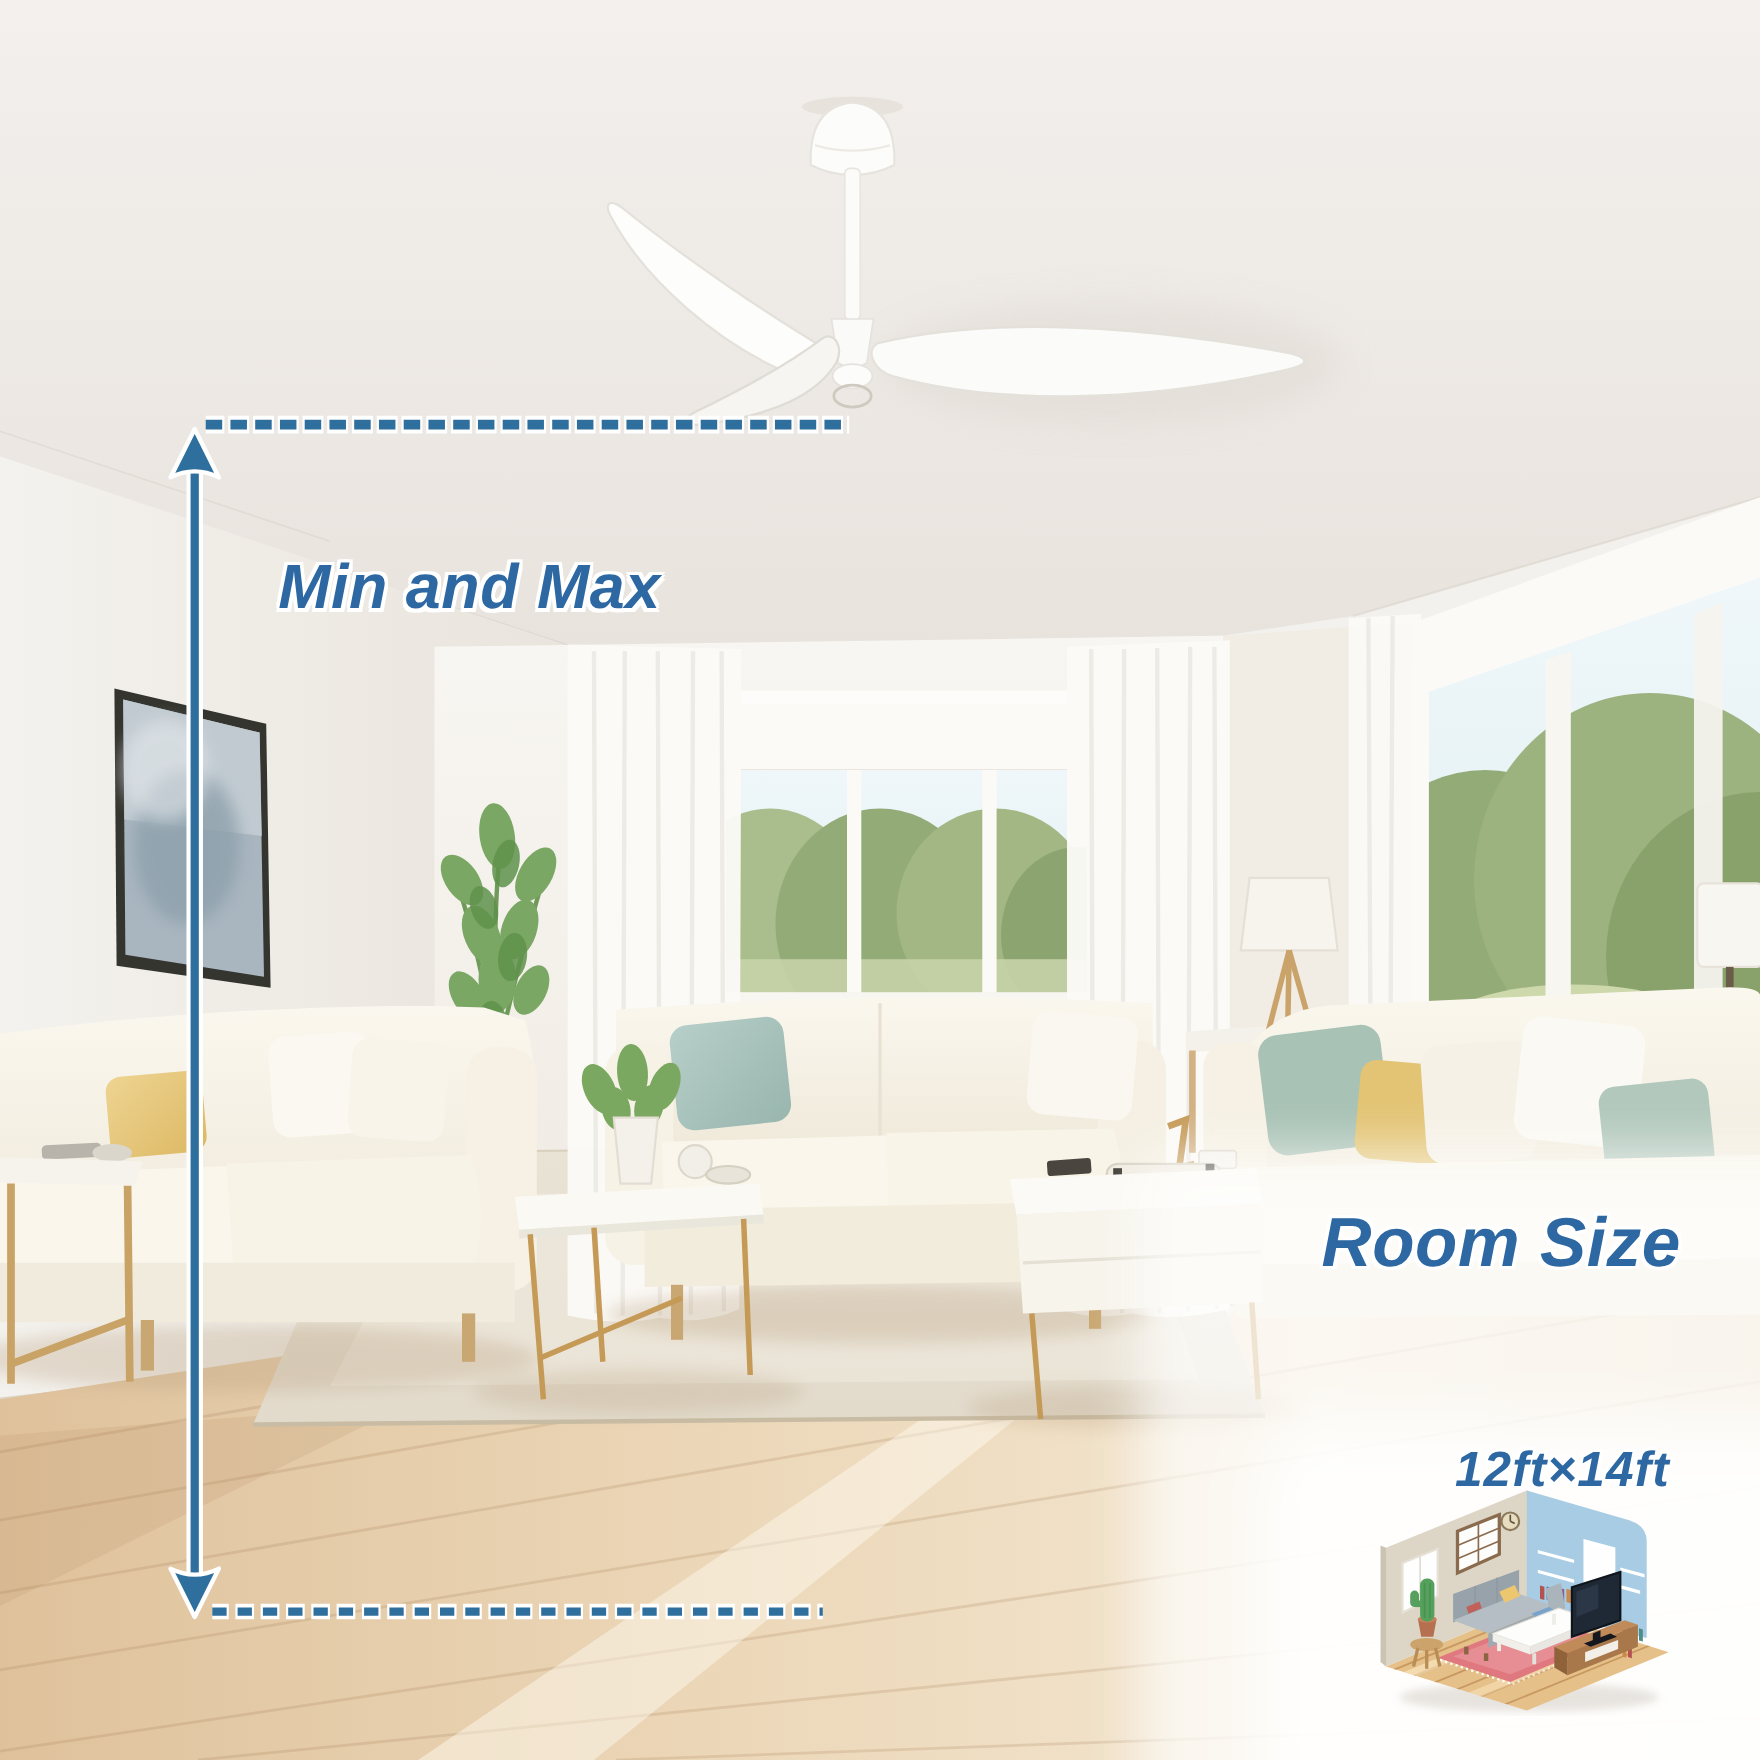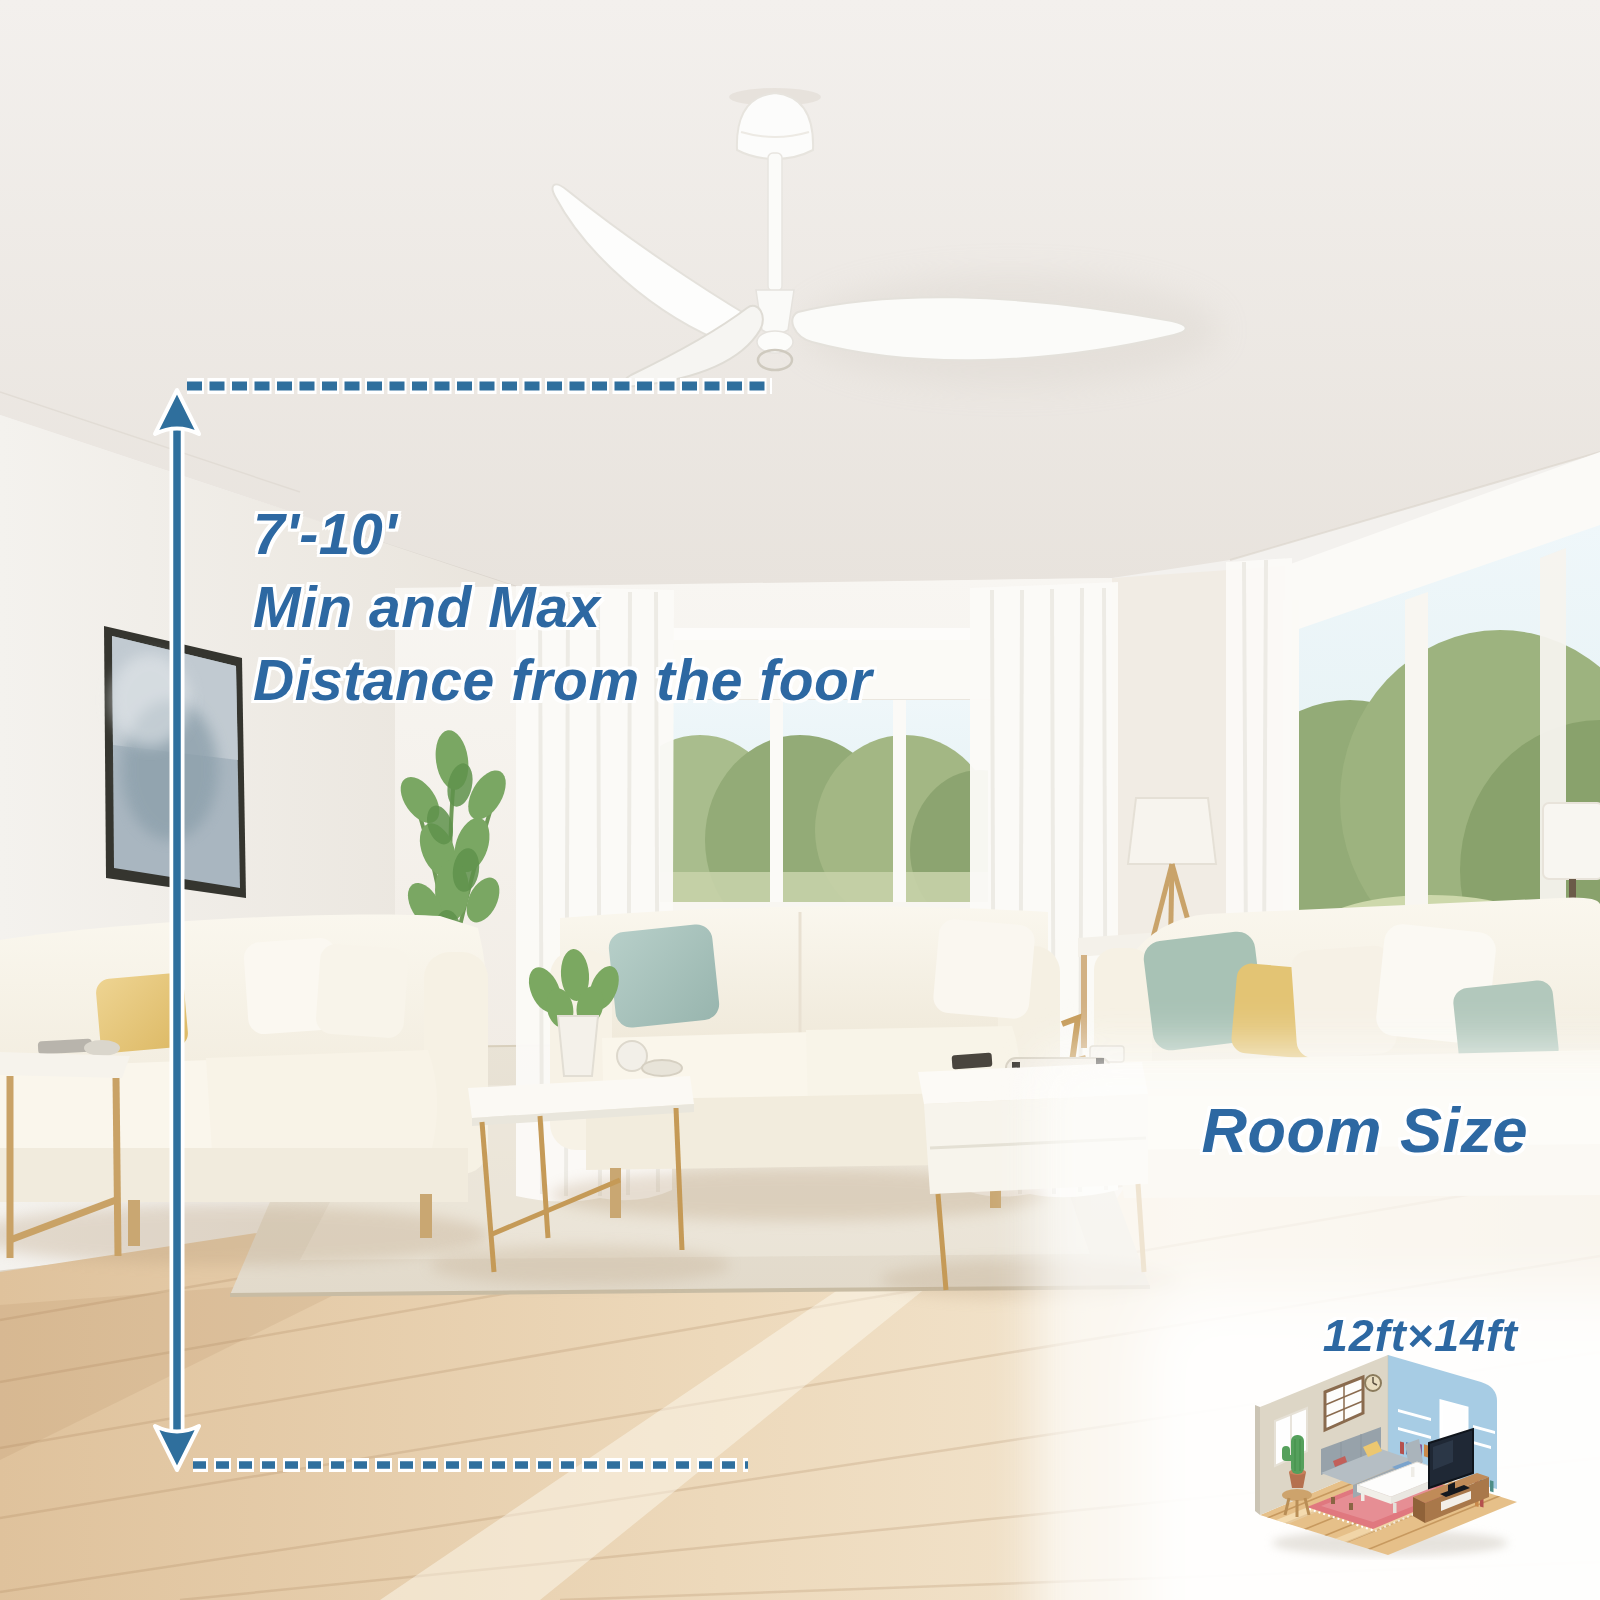--- a/index.html
+++ b/index.html
@@ -508,20 +508,18 @@
 
     <g>
       <line x1="177" y1="424" x2="177" y2="1438" stroke="#ffffff" stroke-width="15"></line>
       <line x1="177" y1="424" x2="177" y2="1438" stroke="#2f6f9d" stroke-width="7.5"></line>
       <path d="M177,390 L155,434 Q177,423 199,434 Z" fill="#2f6f9d" stroke="#ffffff" stroke-width="4" stroke-linejoin="round"></path>
       <path d="M177,1470 L155,1426 Q177,1437 199,1426 Z" fill="#2f6f9d" stroke="#ffffff" stroke-width="4" stroke-linejoin="round"></path>
     </g>
   </svg>
 
   <div class="label height-label">
-    <div>7'-10'</div>
     <div>Min and Max</div>
-    <div>Distance from the foor</div>
   </div>
   <div class="label room-size-title">Room Size</div>
   <div class="label room-size-dim">12ft×14ft</div>
 
 </div>
 
 </body></html>

